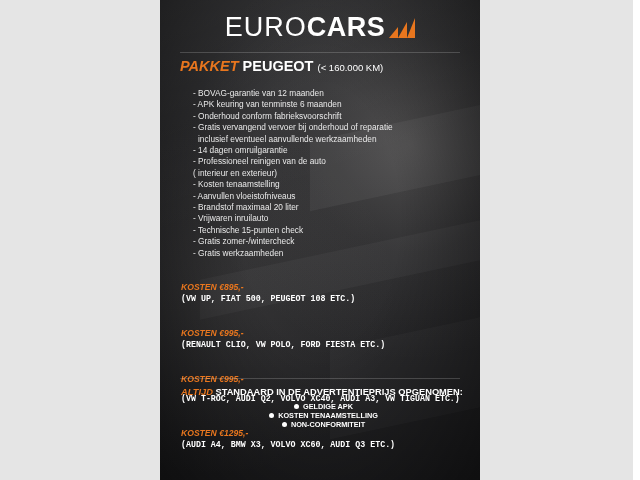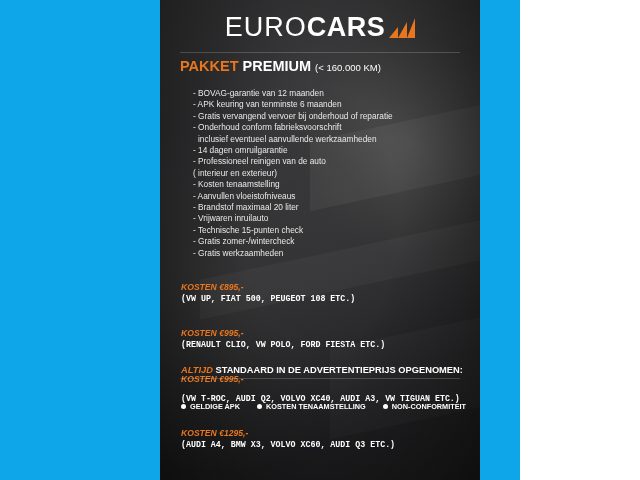--- a/index.html
+++ b/index.html
@@ -8,23 +8,23 @@
     background: #ffffff;
   }
   body {
     width: 640px;
     height: 480px;
     font-family: "Liberation Sans", sans-serif;
     overflow: hidden;
   }
   .page {
     position: relative;
-    width: 520px;
+    width: 633px;
     height: 480px;
-    background: #0ea5e9;
+    background: #e5e5e5;
   }
   .poster {
     position: absolute;
     left: 160px;
     top: 0;
     width: 320px;
     height: 480px;
     background: #2b2b2d;
     overflow: hidden;
   }
@@ -107,20 +107,21 @@
     left: 20px;
     top: 58px;
     font-size: 14.5px;
     line-height: 16px;
     color: #ffffff;
     white-space: nowrap;
   }
   .pakket-title .orange {
     color: #e8761e;
     font-weight: bold;
+    font-style: italic;
   }
   .pakket-title .white {
     color: #ffffff;
     font-weight: bold;
   }
   .pakket-title .km {
     color: #ffffff;
     font-weight: normal;
     font-size: 9.5px;
   }
@@ -172,35 +173,36 @@
     position: absolute;
     left: 20px;
     right: 20px;
     top: 378px;
     height: 1px;
     background: rgba(255,255,255,0.18);
   }
   .altijd {
     position: absolute;
     left: 21px;
-    top: 364px;
+    top: 386px;
     font-size: 9.3px;
     line-height: 12px;
     white-space: nowrap;
   }
   .altijd .orange { color: #e8761e; font-weight: bold; font-style: italic; }
   .altijd .white { color: #ffffff; font-weight: bold; }
   .bullets {
     position: absolute;
     left: 21px;
     top: 402px;
     width: 285px;
     display: flex;
     justify-content: space-between;
     align-items: center;
+    flex-direction: column;
   }
   .bullet-item {
     display: flex;
     align-items: center;
     color: #ffffff;
     font-size: 7.3px;
     font-weight: bold;
     white-space: nowrap;
   }
   .bullet-dot {
@@ -228,29 +230,29 @@
     <div class="content">
 
       <div class="logo">
         <span class="thin">EURO</span><span class="bold">CARS</span><span class="logo-mark"><i class="a"></i><i class="b"></i><i class="c"></i></span>
       </div>
 
       <div class="divider"></div>
 
       <div class="pakket-title">
         <span class="orange">PAKKET</span>
-        <span class="white">PREMIUM</span>
+        <span class="white">PEUGEOT</span>
         <span class="km">(&lt; 160.000 KM)</span>
       </div>
 
       <ul class="features">
         <li>- BOVAG-garantie van 12 maanden</li>
         <li>- APK keuring van tenminste 6 maanden</li>
+        <li>- Onderhoud conform fabrieksvoorschrift</li>
         <li>- Gratis vervangend vervoer bij onderhoud of reparatie</li>
-        <li>- Onderhoud conform fabrieksvoorschrift</li>
         <li class="indent">  inclusief eventueel aanvullende werkzaamheden</li>
         <li>- 14 dagen omruilgarantie</li>
         <li>- Professioneel reinigen van de auto</li>
         <li>( interieur en exterieur)</li>
         <li>- Kosten tenaamstelling</li>
         <li>- Aanvullen vloeistofniveaus</li>
         <li>- Brandstof maximaal 20 liter</li>
         <li>- Vrijwaren inruilauto</li>
         <li>- Technische 15-punten check</li>
         <li>- Gratis zomer-/wintercheck</li>

